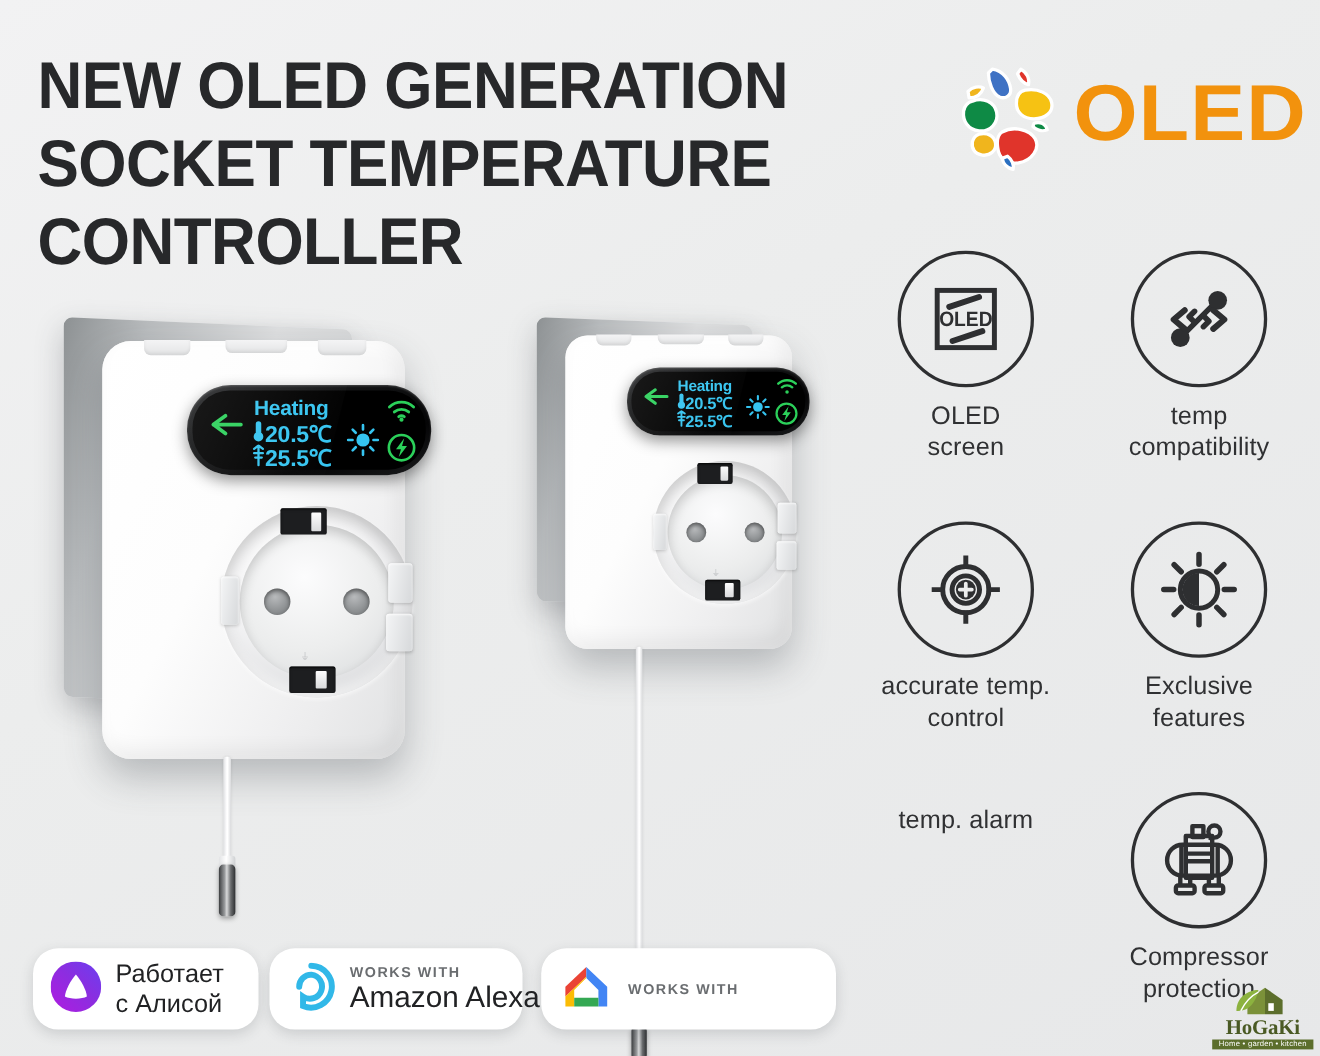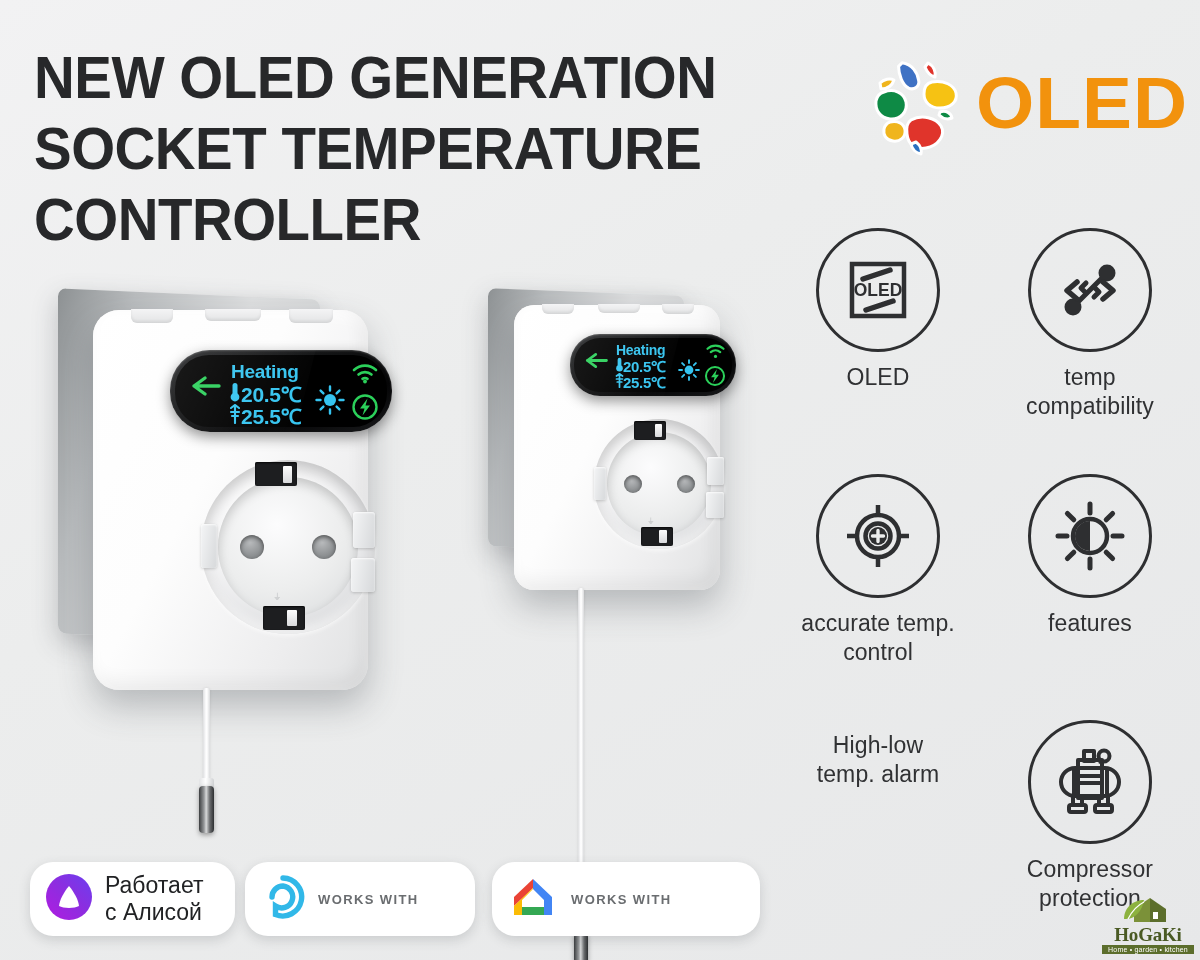--- a/index.html
+++ b/index.html
@@ -430,20 +430,21 @@
       <div class="feat-circle">
         <svg width="68" height="68" viewBox="0 0 68 68">
           <rect x="8" y="8" width="52" height="52" fill="none" stroke="#2e2f31" stroke-width="4.5"></rect>
           <line x1="19" y1="23" x2="46" y2="14" stroke="#2e2f31" stroke-width="5.5" stroke-linecap="round"></line>
           <line x1="22" y1="54" x2="49" y2="45" stroke="#2e2f31" stroke-width="5.5" stroke-linecap="round"></line>
           <text x="34" y="40" text-anchor="middle" font-family="Liberation Sans Narrow, Liberation Sans, sans-serif" font-weight="bold" font-size="19" fill="#2e2f31" transform="scale(0.92 1) translate(3 0)">OLED</text>
         </svg>
       </div>
       <div class="feat-label">
         <div>OLED</div>
+          <div>screen</div>
       </div>
     </div>
 
     <div class="feat" style="left:212px; top:0px;">
       <div class="feat-circle">
         <svg width="68" height="68" viewBox="0 0 68 68">
           <line x1="18" y1="50" x2="50" y2="18" stroke="#2e2f31" stroke-width="5" stroke-linecap="round"></line>
           <circle cx="51" cy="17" r="8.5" fill="#2e2f31"></circle>
           <circle cx="17" cy="51" r="8.5" fill="#2e2f31"></circle>
           <path d="M21 26 L11 34.5 L21 43" fill="none" stroke="#2e2f31" stroke-width="5.5" stroke-linecap="round" stroke-linejoin="round"></path>
@@ -481,27 +482,27 @@
         <svg width="70" height="70" viewBox="0 0 70 70">
           <circle cx="35" cy="35" r="17" fill="none" stroke="#2e2f31" stroke-width="4.5"></circle>
           <path d="M35 20 A15 15 0 0 0 35 50 Z" fill="#2e2f31"></path>
           <g stroke="#2e2f31" stroke-width="5" stroke-linecap="round">
             <path d="M35 3 L35 12 M35 58 L35 67 M3 35 L12 35 M58 35 L67 35"></path>
             <path d="M12.4 12.4 L18.8 18.8 M51.2 51.2 L57.6 57.6 M57.6 12.4 L51.2 18.8 M18.8 51.2 L12.4 57.6"></path>
           </g>
         </svg>
       </div>
       <div class="feat-label">
+        <div>Exclusive</div>
           <div>features</div>
       </div>
     </div>
 
     <div class="feat" style="left:0px; top:492px;">
       <div class="feat-label">
-        <div>High-low</div>
           <div>temp. alarm</div>
       </div>
     </div>
 
     <div class="feat" style="left:212px; top:492px;">
       <div class="feat-circle">
         <svg width="74" height="70" viewBox="0 0 74 70">
           <g stroke="#2e2f31" stroke-width="4" fill="none" stroke-linejoin="round">
 
             <rect x="8" y="21" width="58" height="28" rx="14"></rect>
@@ -552,20 +553,21 @@
   </div>
 
   <div class="badge" style="left:245px; top:862px; width:230px; height:74px;">
     <div>
       <svg width="44" height="44" viewBox="0 0 44 44">
         <path d="M22 3 A19 19 0 1 1 14.5 39.6 L14.5 31 A11 11 0 1 0 22 11 A11 11 0 0 0 11 22" fill="none" stroke="#31b8e8" stroke-width="5.4" stroke-linecap="round"></path>
       </svg>
     </div>
     <div class="badge-txt">
       <div class="badge-kicker">WORKS WITH</div>
+      <div class="badge-name">Amazon Alexa</div>
     </div>
   </div>
 
   <div class="badge" style="left:492px; top:862px; width:268px; height:74px;">
     <div>
       <svg width="50" height="46" viewBox="0 0 50 46">
         <path d="M25 5 L44 23 L44 41 L36 41 L36 26 L25 15 L14 26 L14 41 L6 41 L6 23 Z" fill="none"></path>
         <path d="M25 5 L6 23 L6 32 L25 14 Z" fill="#ea4335"></path>
         <path d="M25 5 L44 23 L44 41 L36 41 L36 26 L25 15 Z" fill="#4285f4"></path>
         <path d="M6 23 L6 41 L14 41 L14 26 L25 15 L25 14 L6 32 Z" fill="#fbbc05"></path>

